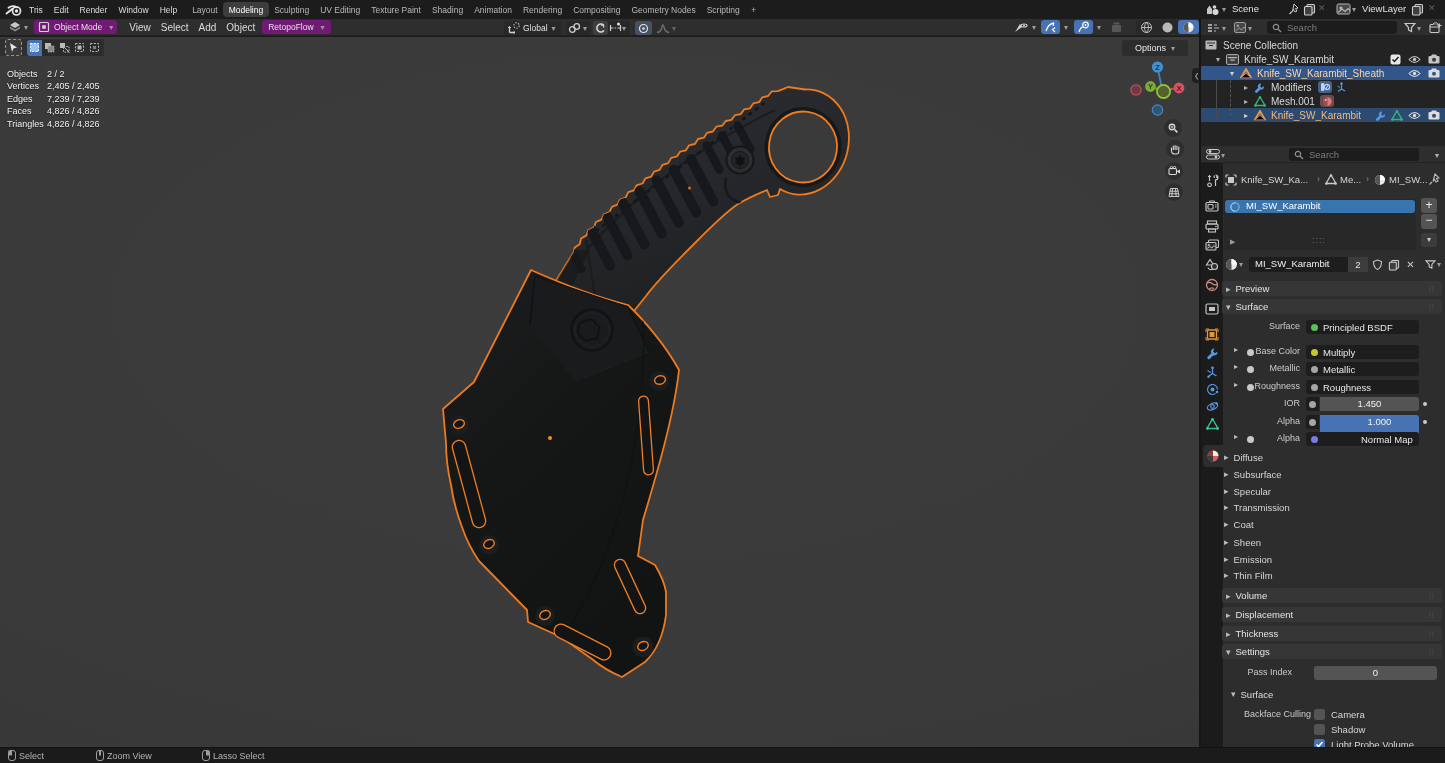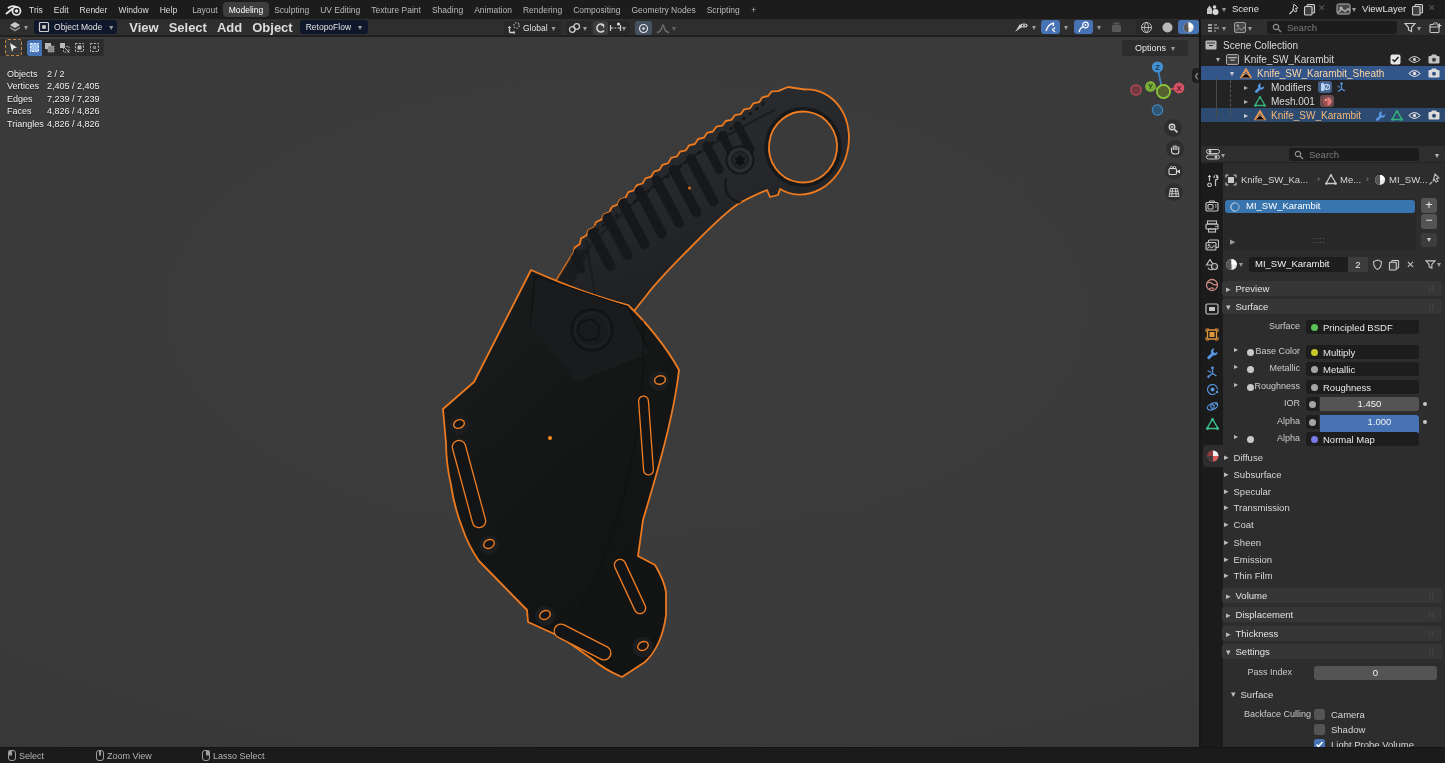--- a/index.html
+++ b/index.html
@@ -7,22 +7,22 @@
 #app{position:relative;width:1445px;height:763px;font-size:9.5px;color:#d4d4d4;}
 .abs{position:absolute;}
 
 #topbar{position:absolute;left:0;top:0;width:1445px;height:19px;background:#1c1c1c;display:flex;align-items:center;}
 #topbar .menu{color:#dedede;font-size:8.5px;margin:0 5.5px;}
 .tab{color:#b9b9b9;font-size:8.5px;padding:2.5px 5.5px;border-radius:4px;}
 .tab.active{background:#3d3d3d;color:#fff;}
 #sceneRow{position:absolute;left:0;top:0;width:1445px;height:19px;color:#cfcfcf;}
 
 #vpheader{position:absolute;left:0;top:19px;width:1201px;height:17px;background:#2e2e2e;border-bottom:1px solid #212121;display:flex;align-items:center;}
-.hbtn{background:#0f172a;border-radius:3px;height:14px;display:flex;align-items:center;padding:0 4px;color:#e3e3e3;margin-right:4px;}
-.hmenu{color:#dcdcdc;margin:0 5px;font-size:13px;font-weight:bold;}
+.hbtn{background:#701a75;border-radius:3px;height:14px;display:flex;align-items:center;padding:0 4px;color:#e3e3e3;margin-right:4px;}
+.hmenu{color:#dcdcdc;margin:0 5px;font-size:10px;}
 
 #viewport{position:absolute;left:0;top:37px;width:1201px;height:710px;background:radial-gradient(130% 110% at 52% 38%, #3c3c3c 0%, #3a3a3a 55%, #333333 100%);overflow:hidden;}
 #stats{position:absolute;left:7px;top:31px;color:#f1f1f1;font-size:9px;line-height:12.4px;text-shadow:0 1px 1px rgba(0,0,0,.55);}
 #stats .r{display:flex;}
 #stats .l1{width:40px;}
 
 #rightcol{position:absolute;left:1201px;top:19px;width:244px;height:728px;background:#232323;border-left:2px solid #161616;box-sizing:content-box;margin-left:-2px;}
 #outliner{position:absolute;left:0;top:0;width:244px;height:126px;}
 #outlhead{position:absolute;left:0;top:0;width:244px;height:17px;background:#2e2e2e;border-bottom:1px solid #212121;}
 .orow{position:absolute;left:0;width:244px;height:14px;display:flex;align-items:center;font-size:10px;color:#d9d9d9;}
@@ -813,21 +813,21 @@
             <div class="abs" style="left:105px;top:0;width:13px;height:14px;background:#1d1d1d;border-radius:3px 0 0 3px;">
               <span style="position:absolute;left:3px;top:4px;width:7px;height:7px;border-radius:50%;background:#a5a5a5;"></span>
             </div>
       <div class="abs" style="left:119px;top:0;width:99px;height:23px;background:#4772b3;border-radius:0 3px 3px 0;text-align:center;font-size:9.5px;color:#f2f2f2;line-height:14px;padding-left:20px;">1.000</div>
             <span class="abs" style="left:222px;top:5px;width:4px;height:4px;border-radius:50%;background:#c8c8c8;"></span>
     </div>
           <div class="abs" style="left:0;top:269px;width:244px;height:14px;">
             <span style="color:#bdbdbd;font-size:8px;position:absolute;left:33px;">▸</span>
             <span style="position:absolute;left:46px;width:7px;height:7px;border-radius:50%;background:#c8c8c8;top:4px;"></span>
       <span class="plabel" style="right:145px;top:1px;white-space:nowrap;">Alpha</span>
-      <div class="field abs" style="left:105px;top:0;width:113px;">
+      <div class="field abs" style="left:105px;top:0;width:113px;gap:38px;">
               <span class="dot" style="background:#7a7ae6;"></span>
               <span>Normal Map</span>
             </div>
     </div>
           <div class="abs" style="left:23px;top:287px;display:flex;align-items:center;height:14px;">
             <span class="pcaret">▸</span>
             <span style="font-size:9.5px;color:#d6d6d6;">Diffuse</span>
           </div>
           <div class="abs" style="left:23px;top:304px;display:flex;align-items:center;height:14px;">
             <span class="pcaret">▸</span>

